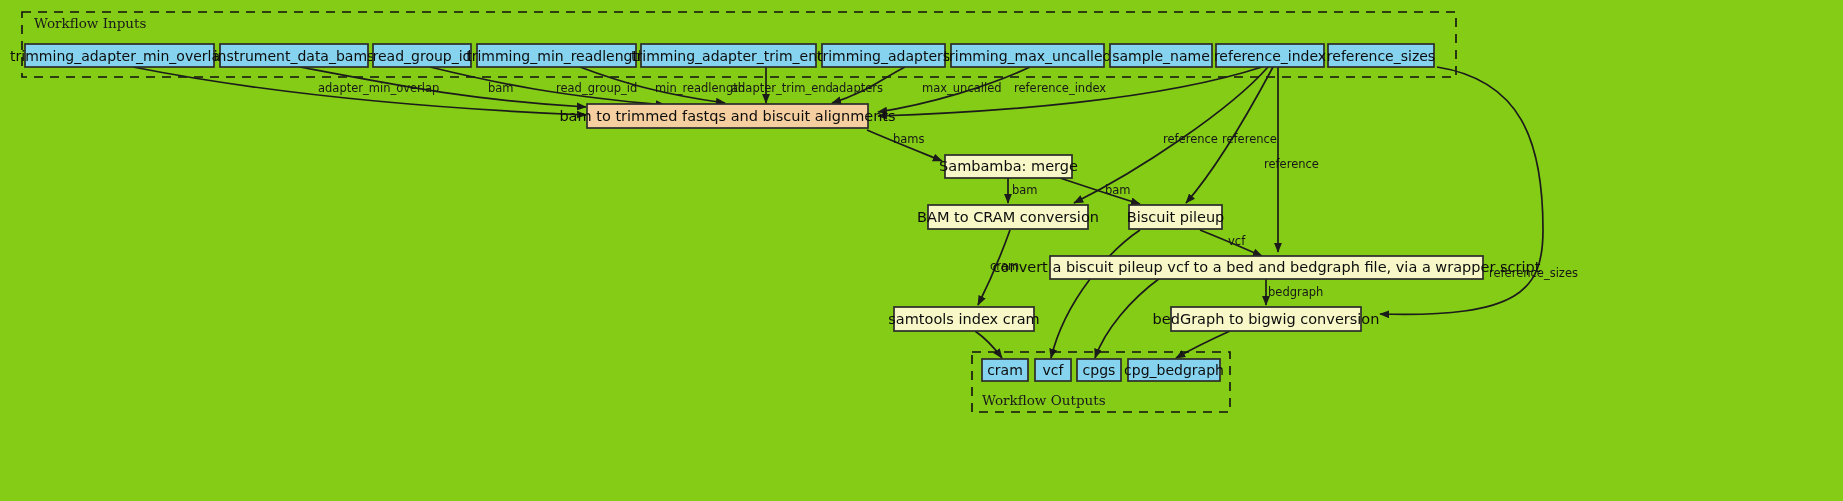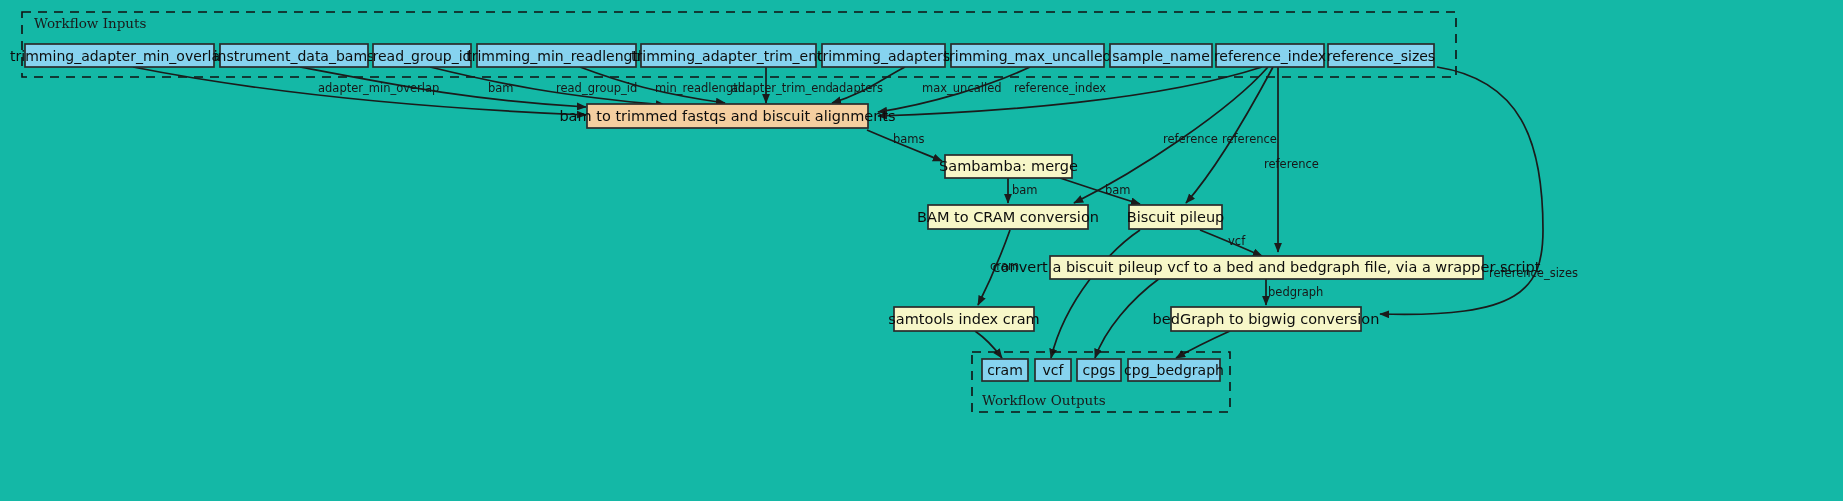--- a/index.html
+++ b/index.html
@@ -10,21 +10,21 @@
   body {
     width: 1843px;
     height: 501px;
     font-family: "DejaVu Sans", sans-serif;
     overflow: hidden;
   }
   #canvas {
     position: relative;
     width: 1843px;
     height: 501px;
-    background: #14b8a6;
+    background: #84cc16;
   }
   svg#graph {
     position: absolute;
     left: 0;
     top: 0;
     width: 1843px;
     height: 501px;
     display: block;
   }
   .grp-rect {

